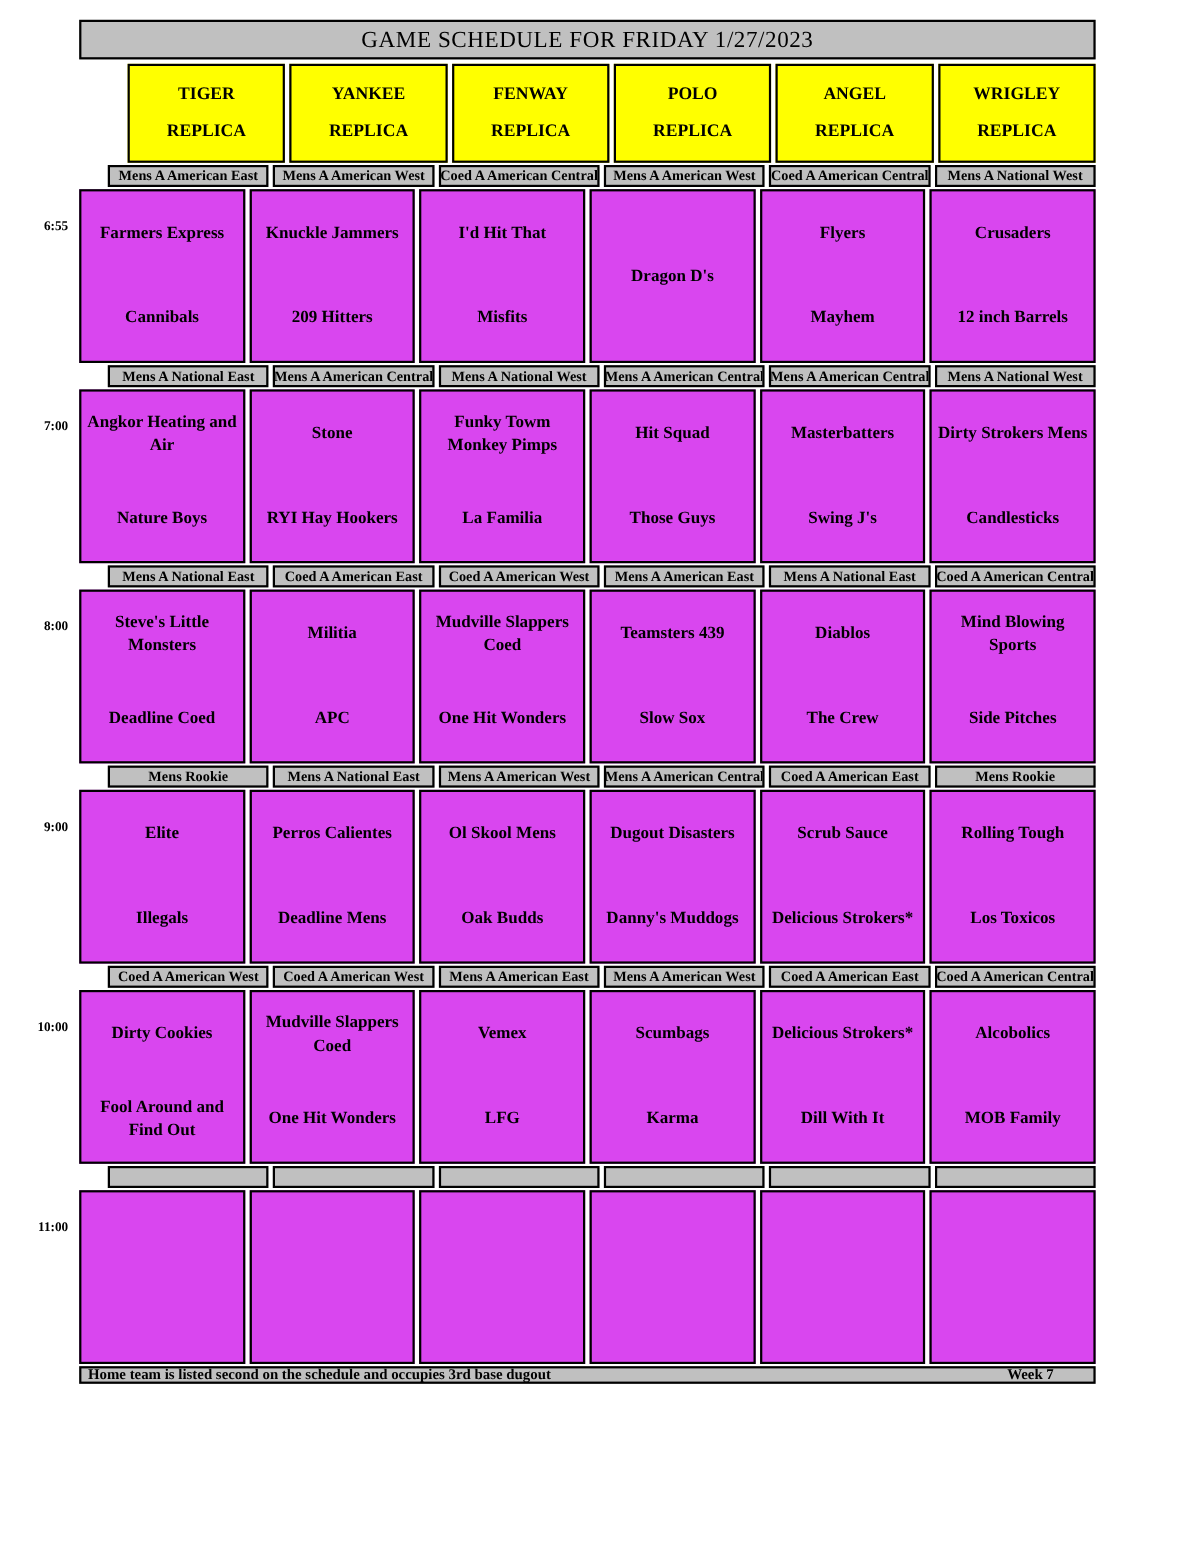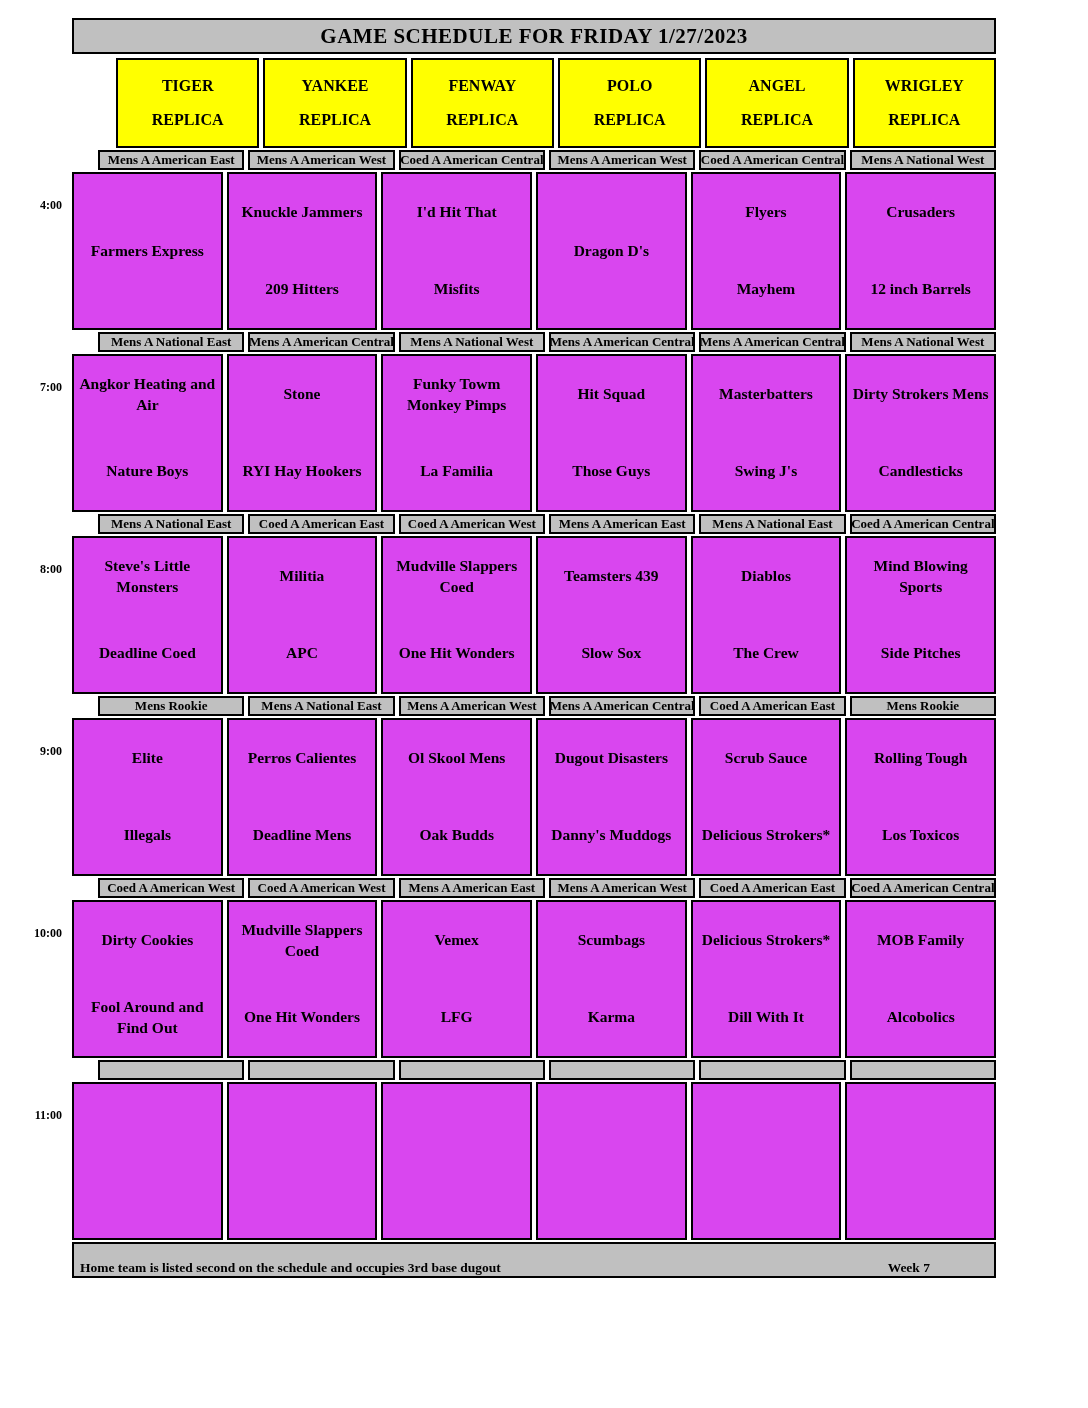--- a/index.html
+++ b/index.html
@@ -4,21 +4,21 @@
 <style>
   html,body{margin:0;padding:0;}
   body{
     width:1088px;height:1408px;background:#ffffff;position:relative;
     font-family:"Liberation Serif", serif;color:#000;
   }
   .sheet{position:absolute;left:72px;top:18px;width:924px;}
   .bar{
     box-sizing:border-box;border:2px solid #000;background:#c0c0c0;
     height:36px;display:flex;align-items:center;justify-content:center;
-    font-weight:bold;font-size:21px;letter-spacing:.5px;
+    font-weight:normal;font-size:21px;letter-spacing:.5px;
   }
   .grid6{display:grid;grid-template-columns:repeat(6,1fr);column-gap:4px;}
   .row-fields{margin-top:4px;padding-left:44px;}
   .field-cell{
     box-sizing:border-box;border:2px solid #000;background:#ffff00;height:90px;
     display:flex;flex-direction:column;align-items:center;justify-content:space-evenly;
     font-weight:bold;font-size:16px;text-align:center;
   }
   .division-row{margin-top:2px;padding-left:26px;}
   .division-cell{
@@ -31,32 +31,32 @@
     box-sizing:border-box;border:2px solid #000;background:#d946ef;height:158px;
     display:flex;flex-direction:column;
   }
   .team{
     flex:1 1 50%;display:flex;align-items:center;justify-content:center;
     font-weight:bold;font-size:15.5px;text-align:center;line-height:1.35;
     padding:0 3px;overflow:hidden;
   }
   .footer-bar{
     margin-top:2px;box-sizing:border-box;border:2px solid #000;background:#c0c0c0;
-    height:36px;display:flex;align-items:flex-end;justify-content:space-between;
-    font-weight:bold;font-size:13.5px;padding:0 64px 0 6px;
+    height:16px;display:flex;align-items:center;justify-content:space-between;
+    font-weight:bold;font-size:13.5px;padding:0 36px 0 6px;
   }
   .time-label{
     position:absolute;width:40px;left:22px;text-align:right;
     font-weight:bold;font-size:12px;
   }
 </style>
 </head>
 <body>
 
-<div class="time-label" style="top:198px">4:00</div>
+<div class="time-label" style="top:198px">6:55</div>
 <div class="time-label" style="top:380px">7:00</div>
 <div class="time-label" style="top:562px">8:00</div>
 <div class="time-label" style="top:744px">9:00</div>
 <div class="time-label" style="top:926px">10:00</div>
 <div class="time-label" style="top:1108px">11:00</div>
 
 <div class="sheet">
 
   <div class="bar">GAME SCHEDULE FOR FRIDAY 1/27/2023</div>
 
@@ -91,20 +91,21 @@
     <div class="division-cell">Mens A American East</div>
     <div class="division-cell">Mens A American West</div>
     <div class="division-cell">Coed A American Central</div>
     <div class="division-cell">Mens A American West</div>
     <div class="division-cell">Coed A American Central</div>
     <div class="division-cell">Mens A National West</div>
   </div>
   <div class="grid6 game-row">
     <div class="game-cell">
         <div class="team">Farmers Express</div>
+        <div class="team">Cannibals</div>
       </div>
     <div class="game-cell">
         <div class="team">Knuckle Jammers</div>
         <div class="team">209 Hitters</div>
       </div>
     <div class="game-cell">
         <div class="team">I'd Hit That</div>
         <div class="team">Misfits</div>
       </div>
     <div class="game-cell">
@@ -248,22 +249,22 @@
       </div>
     <div class="game-cell">
         <div class="team">Scumbags</div>
         <div class="team">Karma</div>
       </div>
     <div class="game-cell">
         <div class="team">Delicious Strokers*</div>
         <div class="team">Dill With It</div>
       </div>
     <div class="game-cell">
+        <div class="team">Alcobolics</div>
         <div class="team">MOB Family</div>
-        <div class="team">Alcobolics</div>
       </div>
   </div>
 
   <div class="grid6 division-row">
     <div class="division-cell"></div>
     <div class="division-cell"></div>
     <div class="division-cell"></div>
     <div class="division-cell"></div>
     <div class="division-cell"></div>
     <div class="division-cell"></div>

